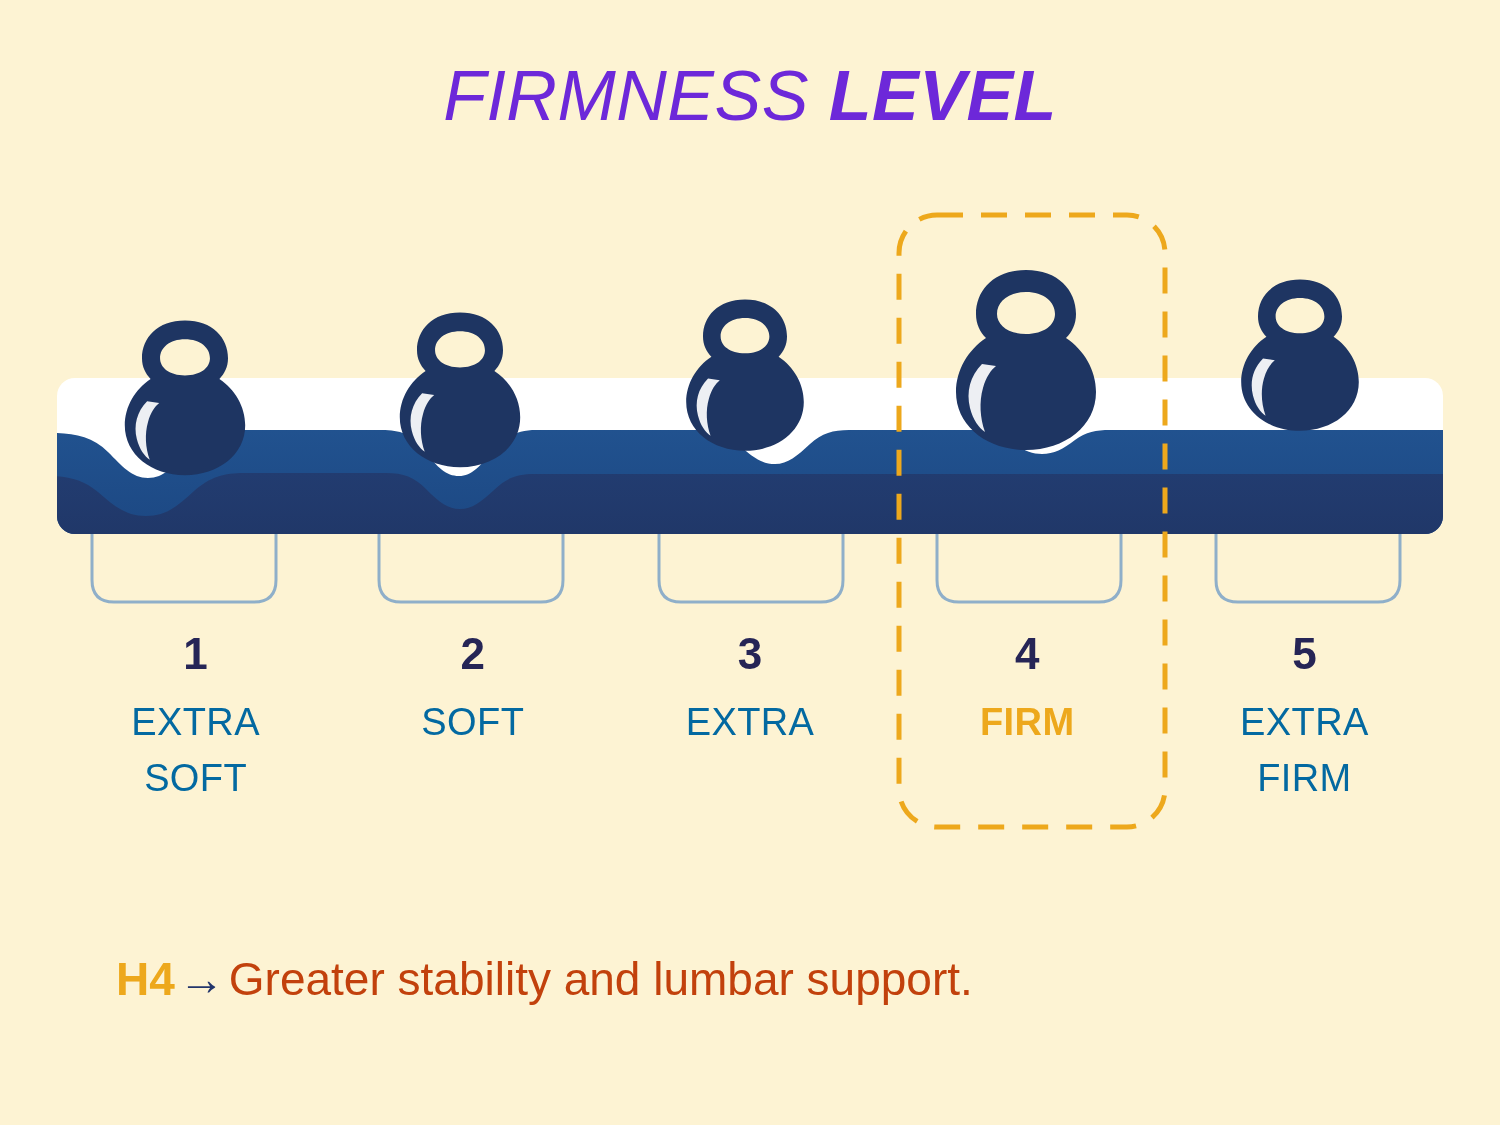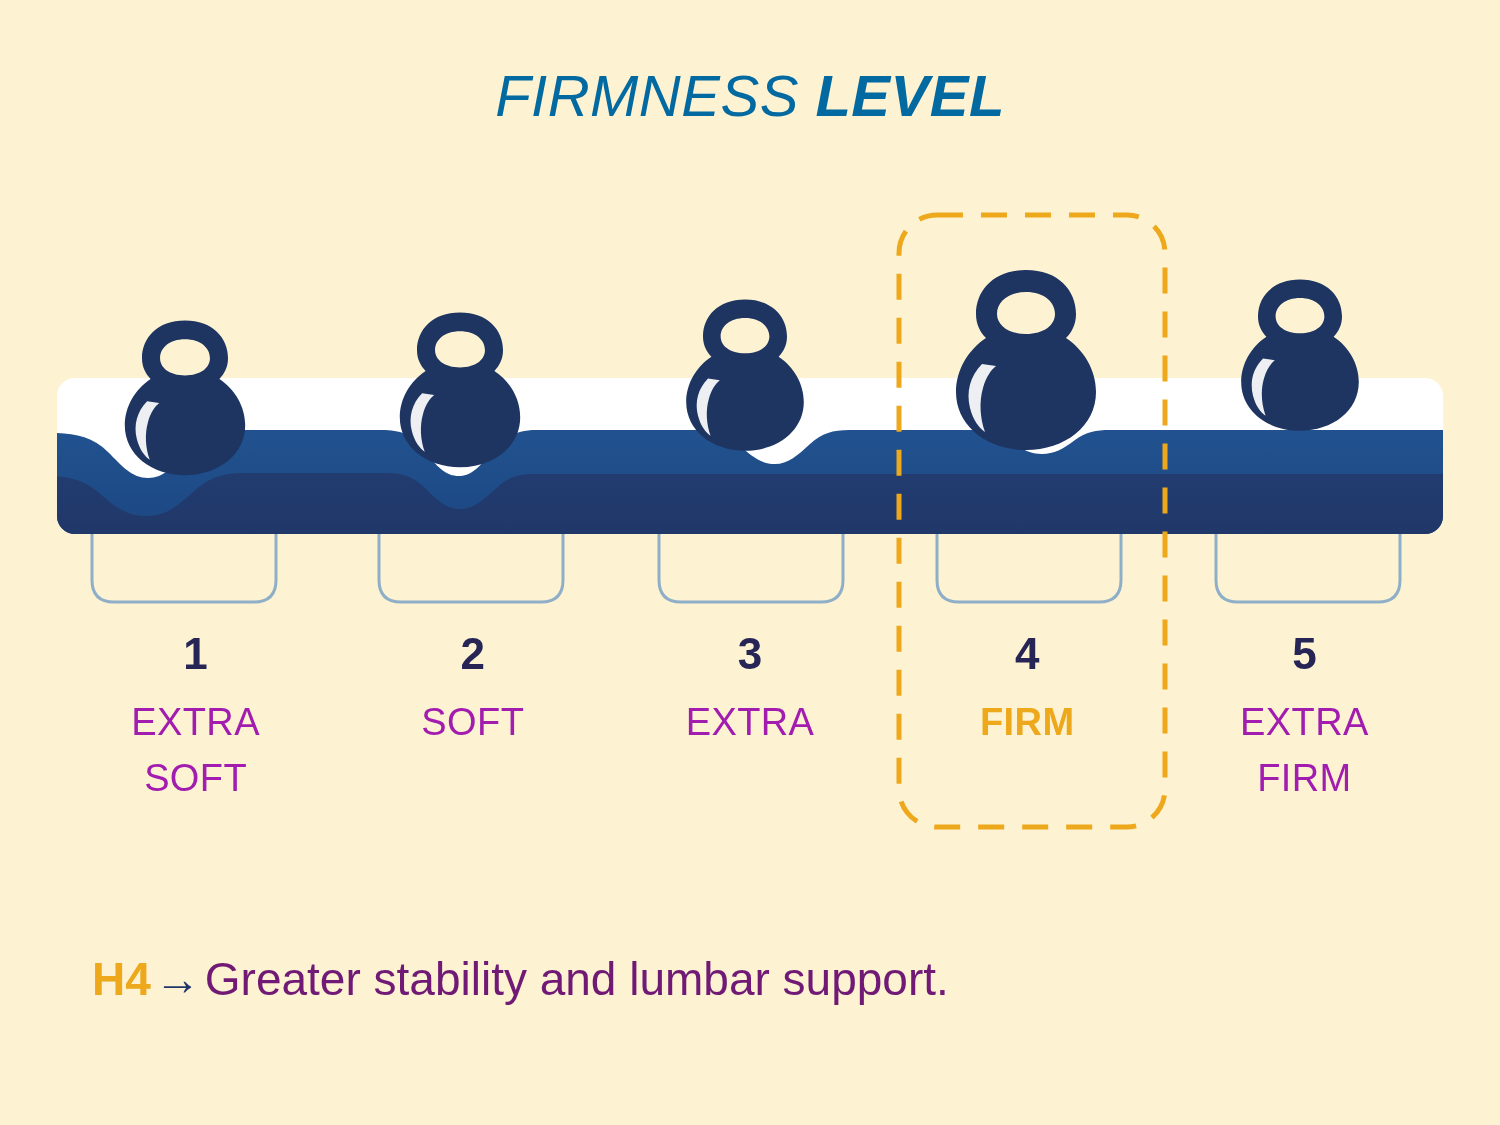--- a/index.html
+++ b/index.html
@@ -22,24 +22,24 @@
   }
 
   
   .title {
     position: absolute;
     top: 48px;
     left: 0;
     width: 1500px;
     text-align: center;
     white-space: nowrap;
-    font-size: 58px;
+    font-size: 70px;
     line-height: 96px;
     letter-spacing: 0.5px;
-    color: #0369a1;
+    color: #6d28d9;
   }
   .title .t-light {
     font-style: italic;
     font-weight: 400;
   }
   .title .t-bold {
     font-style: italic;
     font-weight: 700;
   }
 
@@ -70,50 +70,51 @@
     font-size: 44px;
     font-weight: 700;
     line-height: 52px;
     color: #262556;
   }
   .scale-name {
     margin-top: 14px;
     font-size: 38px;
     font-weight: 400;
     line-height: 56px;
-    color: #a21caf;
+    color: #0369a1;
     letter-spacing: 0.4px;
   }
   .scale-name.accent {
     font-weight: 700;
     color: #EDA81C;
   }
 
   
   .footnote {
     position: absolute;
     left: 92px;
     top: 948px;
     font-size: 46px;
     line-height: 62px;
     color: #22356B;
     white-space: nowrap;
   }
   .footnote .fn-code {
     font-weight: 700;
     color: #EDA81C;
+    margin-left: 24px;
   }
   .footnote .fn-arrow {
     color: #22356B;
     font-weight: 400;
     padding: 0 4px;
   }
   .footnote .fn-text {
     font-weight: 400;
-    color: #701a75;
+    color: #c2410c;
   }
 </style>
 </head>
 <body>
 
 <div id="stage">
 
   <div class="title">
     <span class="t-light">FIRMNESS</span><span>&nbsp;</span><span class="t-bold">LEVEL</span>
   </div>

